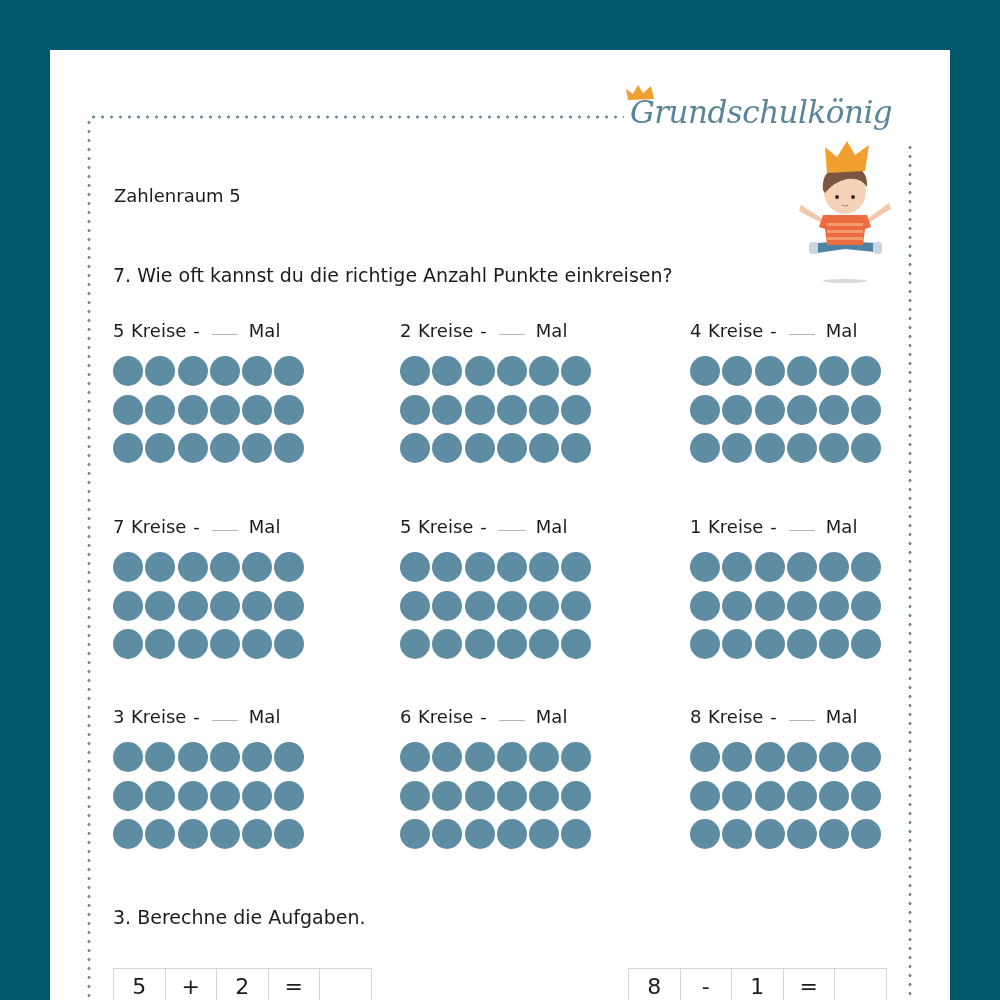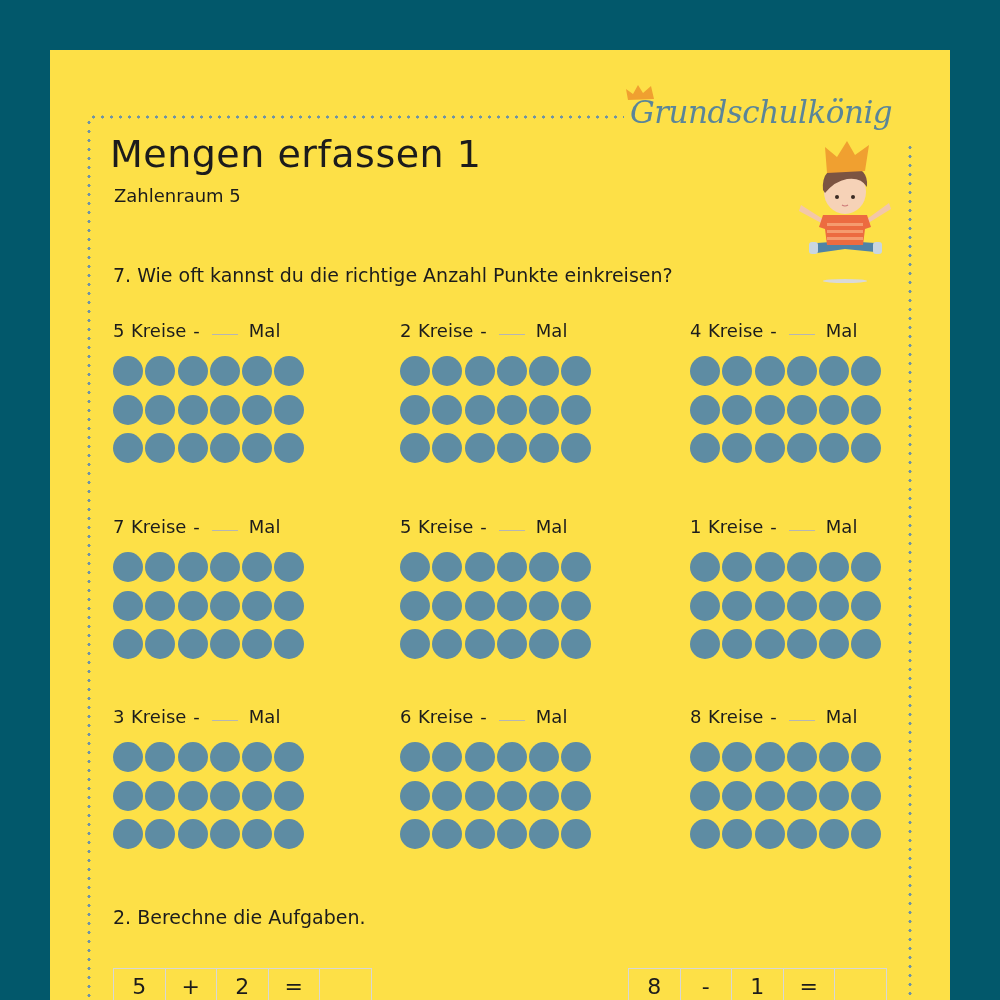--- a/index.html
+++ b/index.html
@@ -6,21 +6,21 @@
   html, body { width: 1000px; height: 1000px; overflow: hidden; }
   body {
     background: #02586b;
     font-family: "DejaVu Sans", sans-serif;
     position: relative;
   }
   .page {
     position: absolute;
     left: 50px; top: 50px;
     width: 900px; height: 950px;
-    background: #fde047;
+    background: #ffffff;
   }
   
   .dot-top {
     position: absolute; left: 39px; top: 65px; width: 535px; height: 4px;
     background-image: radial-gradient(circle, #6f93a5 1.4px, transparent 1.7px);
     background-size: 9px 4px; background-repeat: repeat-x;
   }
   .dot-left {
     position: absolute; left: 37px; top: 68px; width: 4px; height: 890px;
     background-image: radial-gradient(circle, #6f93a5 1.4px, transparent 1.7px);
@@ -128,21 +128,20 @@
 
     <ellipse cx="50" cy="57" rx="21" ry="22" fill="#f6d2b7"></ellipse>
     <path d="M28 55 Q26 32 50 30 Q74 32 72 52 Q66 42 52 44 Q40 46 30 58 Z" fill="#7c5442"></path>
     <circle cx="42" cy="62" r="2" fill="#3a2b24"></circle>
     <circle cx="58" cy="62" r="2" fill="#3a2b24"></circle>
     <path d="M47 70 Q50 72 53 70" stroke="#c77" stroke-width="1.2" fill="none"></path>
 
     <path d="M32 38 L30 12 L42 22 L52 6 L60 20 L74 10 L70 36 Z" fill="#f0a030"></path>
   </svg>
 
-  <h1 class="title">Mengen erfassen 1</h1>
   <div class="subtitle">Zahlenraum 5</div>
 
   <div class="task task1">7. Wie oft kannst du die richtige Anzahl Punkte einkreisen?</div>
 
   <div id="exercises">
       <div class="exercise" style="left: 63px; top: 270px;">
         <div class="ex-label">
           <span class="num">5</span>
           <span>Kreise</span>
           <span style="margin-left:7px">-</span>
@@ -397,21 +396,21 @@
           <div class="dot" style="background: rgb(94, 140, 163);"></div>
           <div class="dot" style="background: rgb(94, 140, 163);"></div>
           <div class="dot" style="background: rgb(94, 140, 163);"></div>
           <div class="dot" style="background: rgb(94, 140, 163);"></div>
           <div class="dot" style="background: rgb(94, 140, 163);"></div>
           <div class="dot" style="background: rgb(94, 140, 163);"></div>
         </div>
       </div>
     </div>
 
-  <div class="task task2">2. Berechne die Aufgaben.</div>
+  <div class="task task2">3. Berechne die Aufgaben.</div>
 
   <div class="calc" style="left:63px;">
     <div class="cell">5</div>
     <div class="cell">+</div>
     <div class="cell">2</div>
     <div class="cell">=</div>
     <div class="cell"></div>
   </div>
 
   <div class="calc" style="left:578px;">

